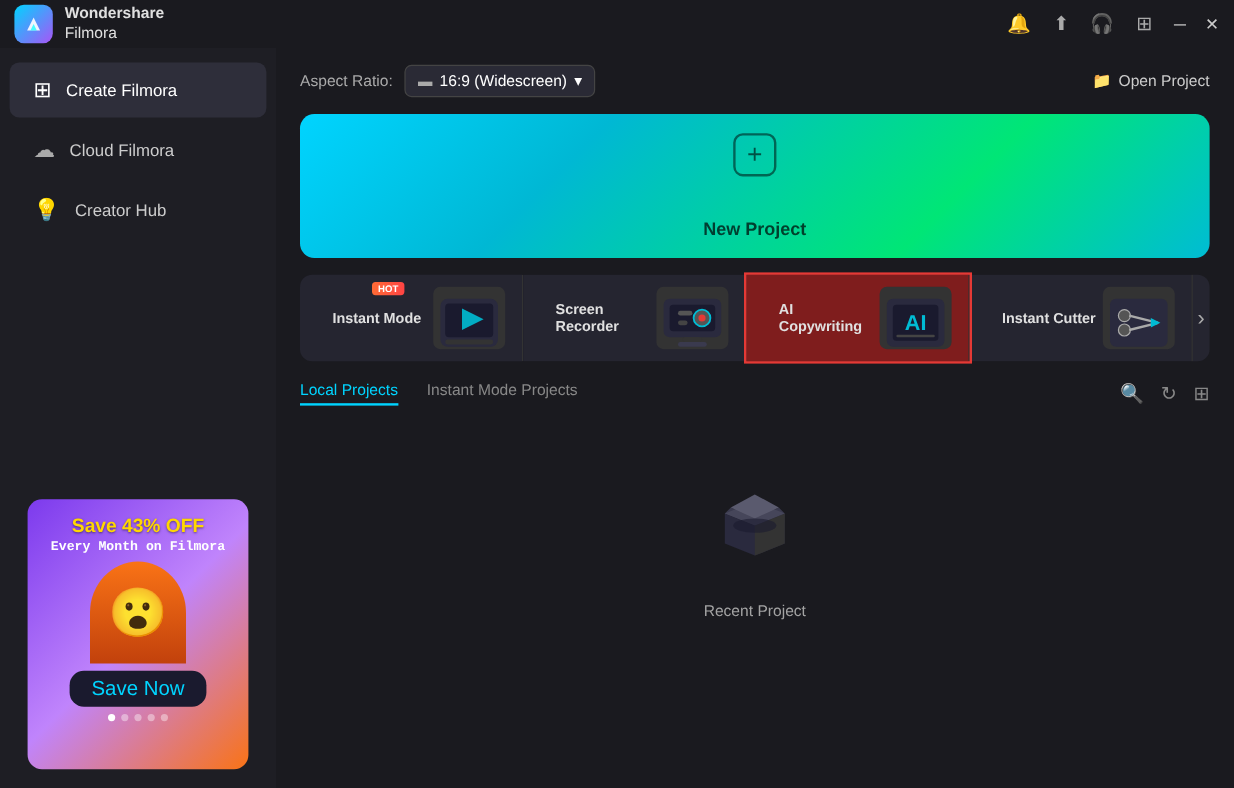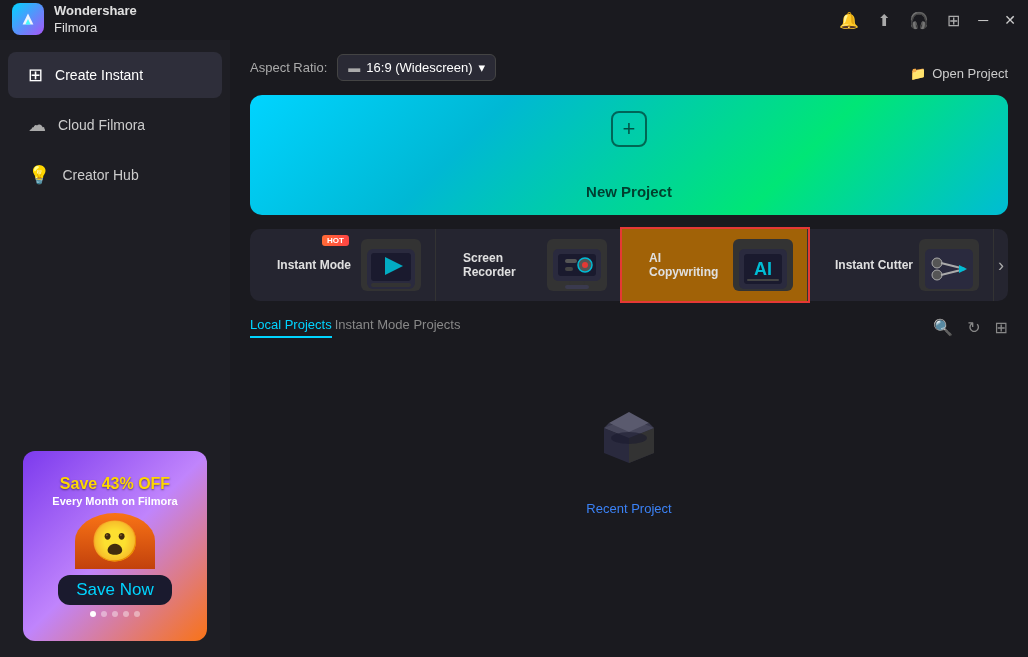--- a/index.html
+++ b/index.html
@@ -16,20 +16,21 @@
     .titlebar {
       height: 40px;
       background: #1a1a1f;
       display: flex;
       align-items: center;
       justify-content: space-between;
       padding: 0 12px;
     }
     .titlebar-left {
       display: flex;
+      align-items: center;
       gap: 10px;
     }
     .logo-icon {
       width: 32px;
       height: 32px;
       background: linear-gradient(135deg, #00d4ff, #a855f7);
       border-radius: 8px;
       display: flex;
       align-items: center;
       justify-content: center;
@@ -98,41 +99,42 @@
       font-size: 18px;
       color: #aaa;
     }
     .sidebar-item.active .sidebar-item-icon { color: #fff; }
 
     
     .ad-banner {
       margin: auto 23px 16px;
       background: linear-gradient(135deg, #7c3aed, #c084fc, #f97316);
       border-radius: 12px;
-      padding: 24px;
+      padding: 14px;
       font-size: 11px;
       text-align: center;
       overflow: hidden;
       position: relative;
-      height: 190px;
+      height: 225px;
       display: flex;
       flex-direction: column;
       align-items: center;
     }
     .ad-save-text {
       font-size: 16px;
       font-weight: 800;
       color: #ffd700;
       text-shadow: 0 1px 2px rgba(0,0,0,0.5);
     }
     .ad-body-text {
       font-size: 11px;
       color: #fff;
       font-weight: 700;
       margin-top: 2px;
+      font-family: Liberation Mono, monospace;
     }
     .ad-sub-text {
       font-size: 10px;
       color: rgba(255,255,255,0.85);
       margin-top: 4px;
     }
     .ad-person {
       width: 80px;
       height: 85px;
       background: linear-gradient(180deg, #f97316 0%, #c2410c 100%);
@@ -177,21 +179,21 @@
     .content {
       flex: 1;
       background: #1a1a1f;
       padding: 14px 20px;
       overflow-y: auto;
     }
 
     
     .toolbar {
       display: flex;
-      align-items: flex-end;
+      align-items: center;
       justify-content: space-between;
       margin-bottom: 14px;
     }
     .aspect-section {
       display: flex;
       align-items: center;
       gap: 10px;
     }
     .aspect-label {
       color: #aaa;
@@ -271,21 +273,21 @@
       align-items: center;
       justify-content: space-between;
       min-height: 72px;
       border-right: 1px solid #333;
     }
     .feature-card:first-child { border-radius: 10px 0 0 10px; }
     .feature-card:last-child { border-radius: 0 10px 10px 0; border-right: none; }
     .feature-card.active-card {
       outline: 2px solid #e53935;
       outline-offset: 0;
-      background: #a16207;
+      background: #7f1d1d;
       z-index: 2;
     }
     .feature-title {
       font-size: 12px;
       font-weight: 600;
       color: #e0e0e0;
       max-width: 80px;
       margin-left: 13px;
     }
     .feature-img {
@@ -294,39 +296,39 @@
       border-radius: 6px;
       background: #333;
       display: flex;
       align-items: flex-end;
       justify-content: center;
       font-size: 28px;
     }
     .not-badge {
       position: absolute;
       top: 6px;
-      left: 72px;
+      left: 60px;
       background: linear-gradient(90deg, #ff6b35, #ff4444);
       color: #fff;
       font-size: 8px;
       font-weight: 700;
       padding: 1px 5px;
       border-radius: 3px;
     }
 
     
     .tabs-row {
       display: flex;
       align-items: center;
       justify-content: space-between;
       margin-bottom: 14px;
     }
     .tabs-left {
       display: flex;
-      gap: 3px;
+      gap: 24px;
     }
     .tab-item {
       font-size: 13px;
       color: #888;
       cursor: pointer;
       padding-bottom: 4px;
     }
     .tab-item.active {
       color: #00d4ff;
       border-bottom: 2px solid #00d4ff;
@@ -349,21 +351,21 @@
       align-items: center;
       justify-content: center;
       height: 200px;
       gap: 14px;
     }
     .empty-box-icon {
       font-size: 80px;
     }
     .empty-label {
       font-size: 13px;
-      color: #3b82f6;
+      color: #a3a3a3;
       text-align: right;
     }
   </style>
 </head>
 <body>
 
 <div class="titlebar">
   <div class="titlebar-left">
     <div class="logo-icon">
       <svg width="18" height="18" viewBox="0 0 20 20" fill="none">
@@ -386,21 +388,21 @@
       <span class="win-btn close">✕</span>
     </div>
   </div>
 </div>
 
 <div class="main-layout">
 
   <div class="sidebar">
     <div class="sidebar-item active">
       <span class="sidebar-item-icon">⊞</span>
-      <span>Create Instant</span>
+      <span>Create Filmora</span>
     </div>
     <div class="sidebar-item">
       <span class="sidebar-item-icon">☁</span>
       <span>Cloud Filmora</span>
     </div>
     <div class="sidebar-item">
       <span class="sidebar-item-icon">💡</span>
       <span>Creator Hub</span>
     </div>
 

